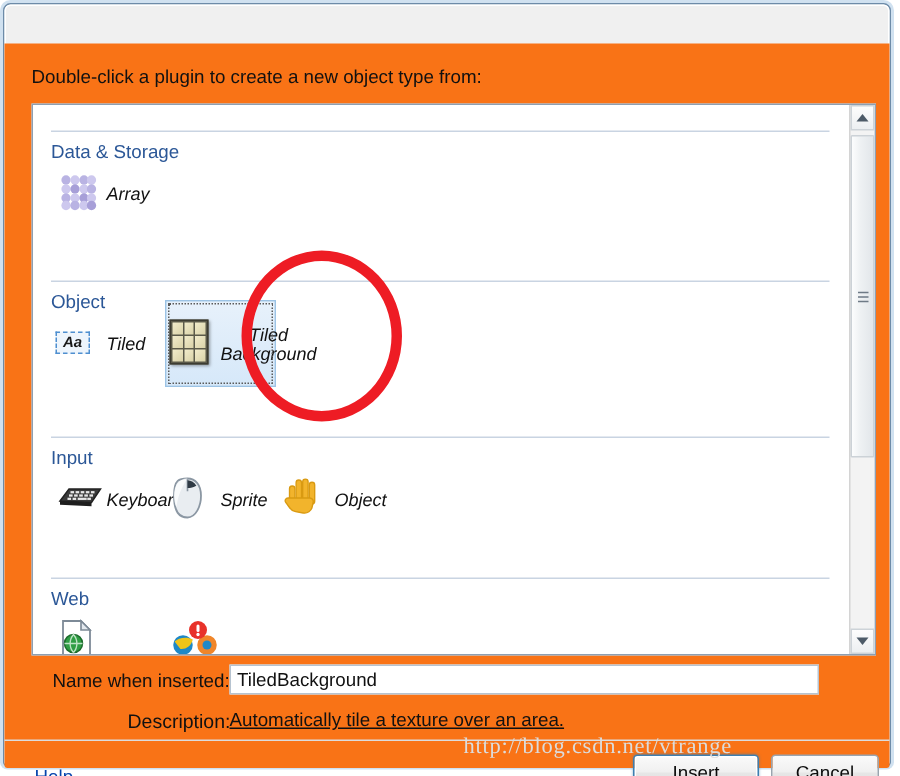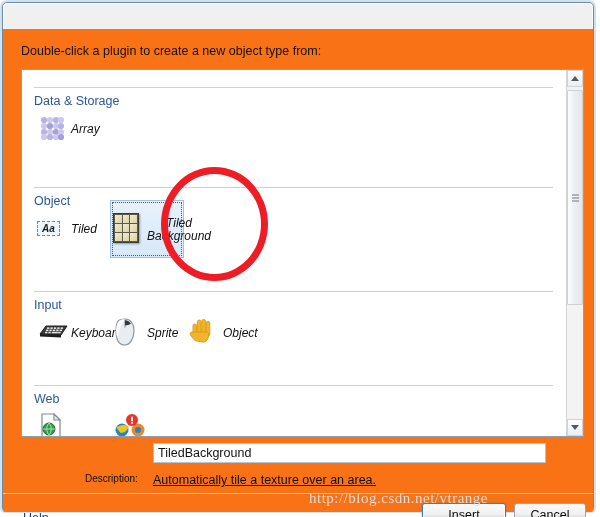--- a/index.html
+++ b/index.html
@@ -232,21 +232,21 @@
     font-size: 12.5px;
     color: #111;
     padding: 0 4px;
     outline: none;
   }
 
   
   #desc-label {
     position: absolute;
     left: 82px; top: 444px;
-    font-size: 10px;
+    font-size: 13px;
     color: #111;
     white-space: nowrap;
   }
   #desc-value {
     position: absolute;
     left: 150px; top: 444px;
     font-size: 12.5px;
     color: #111;
     white-space: nowrap;
     text-decoration: underline;
@@ -542,20 +542,21 @@
               <i></i>
               <i></i>
             </span>
         </div>
         <div class="sb-btn" id="sb-down">
           <span class="sb-arrow down"></span>
         </div>
       </div>
     </div>
 
+    <div id="name-label">Name when inserted:</div>
     <input id="name-input" type="text" value="TiledBackground" style="">
 
     <div id="desc-label">Description:</div>
     <div id="desc-value">Automatically tile a texture over an area.</div>
 
     <div id="footer-sep"></div>
     <a id="help-link">Help</a>
     <button class="dlg-btn" id="insert-button">Insert</button>
     <button class="dlg-btn" id="cancel-button">Cancel</button>
 

